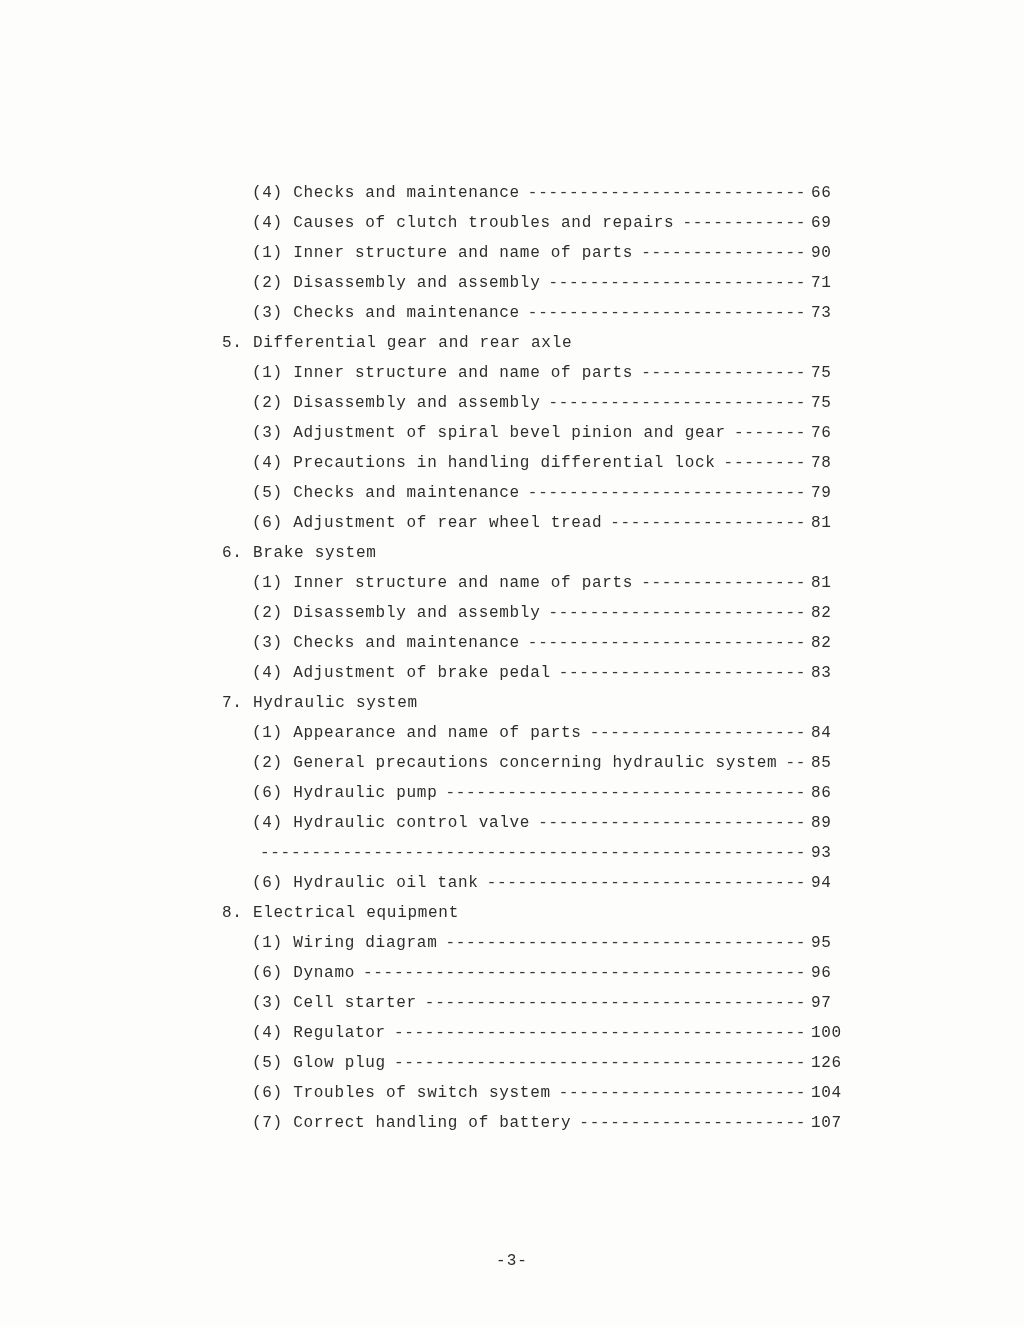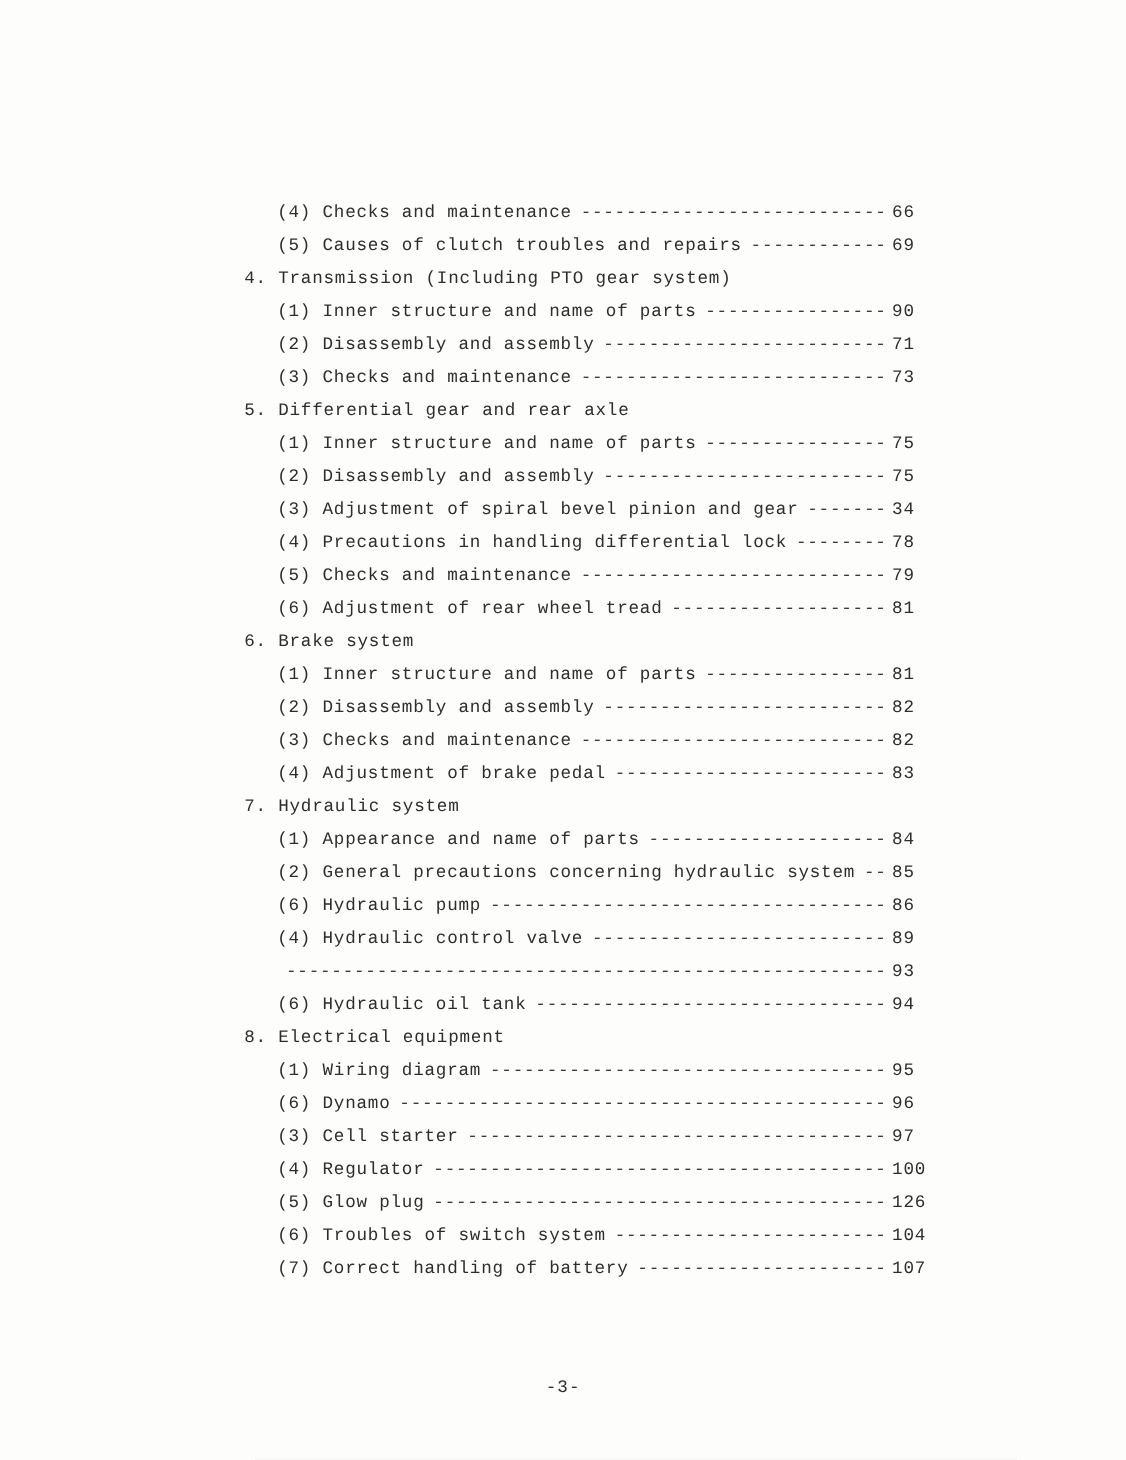--- a/index.html
+++ b/index.html
@@ -65,29 +65,24 @@
 <body>
 
 <div class="page">
   <main class="toc" id="toc">
       <div class="row item">
     <span class="label">(4) Checks and maintenance</span>
     <span class="leader" aria-hidden="true">------------------------------------------------------------------------------------------</span>
     <span class="pageno">66</span>
   </div>
       <div class="row item">
-    <span class="label">(5) Causes of clutch troubles and repairs</span>
+    <span class="label">(4) Causes of clutch troubles and repairs</span>
     <span class="leader" aria-hidden="true">------------------------------------------------------------------------------------------</span>
     <span class="pageno">69</span>
   </div>
-      <div class="row section">
-    <span class="label">4. Transmission (Including PTO gear system)</span>
-    
-    
-  </div>
       <div class="row item">
     <span class="label">(1) Inner structure and name of parts</span>
     <span class="leader" aria-hidden="true">------------------------------------------------------------------------------------------</span>
     <span class="pageno">90</span>
   </div>
       <div class="row item">
     <span class="label">(2) Disassembly and assembly</span>
     <span class="leader" aria-hidden="true">------------------------------------------------------------------------------------------</span>
     <span class="pageno">71</span>
   </div>
@@ -107,21 +102,21 @@
     <span class="pageno">75</span>
   </div>
       <div class="row item">
     <span class="label">(2) Disassembly and assembly</span>
     <span class="leader" aria-hidden="true">------------------------------------------------------------------------------------------</span>
     <span class="pageno">75</span>
   </div>
       <div class="row item">
     <span class="label">(3) Adjustment of spiral bevel pinion and gear</span>
     <span class="leader" aria-hidden="true">------------------------------------------------------------------------------------------</span>
-    <span class="pageno">34</span>
+    <span class="pageno">76</span>
   </div>
       <div class="row item">
     <span class="label">(4) Precautions in handling differential lock</span>
     <span class="leader" aria-hidden="true">------------------------------------------------------------------------------------------</span>
     <span class="pageno">78</span>
   </div>
       <div class="row item">
     <span class="label">(5) Checks and maintenance</span>
     <span class="leader" aria-hidden="true">------------------------------------------------------------------------------------------</span>
     <span class="pageno">79</span>

